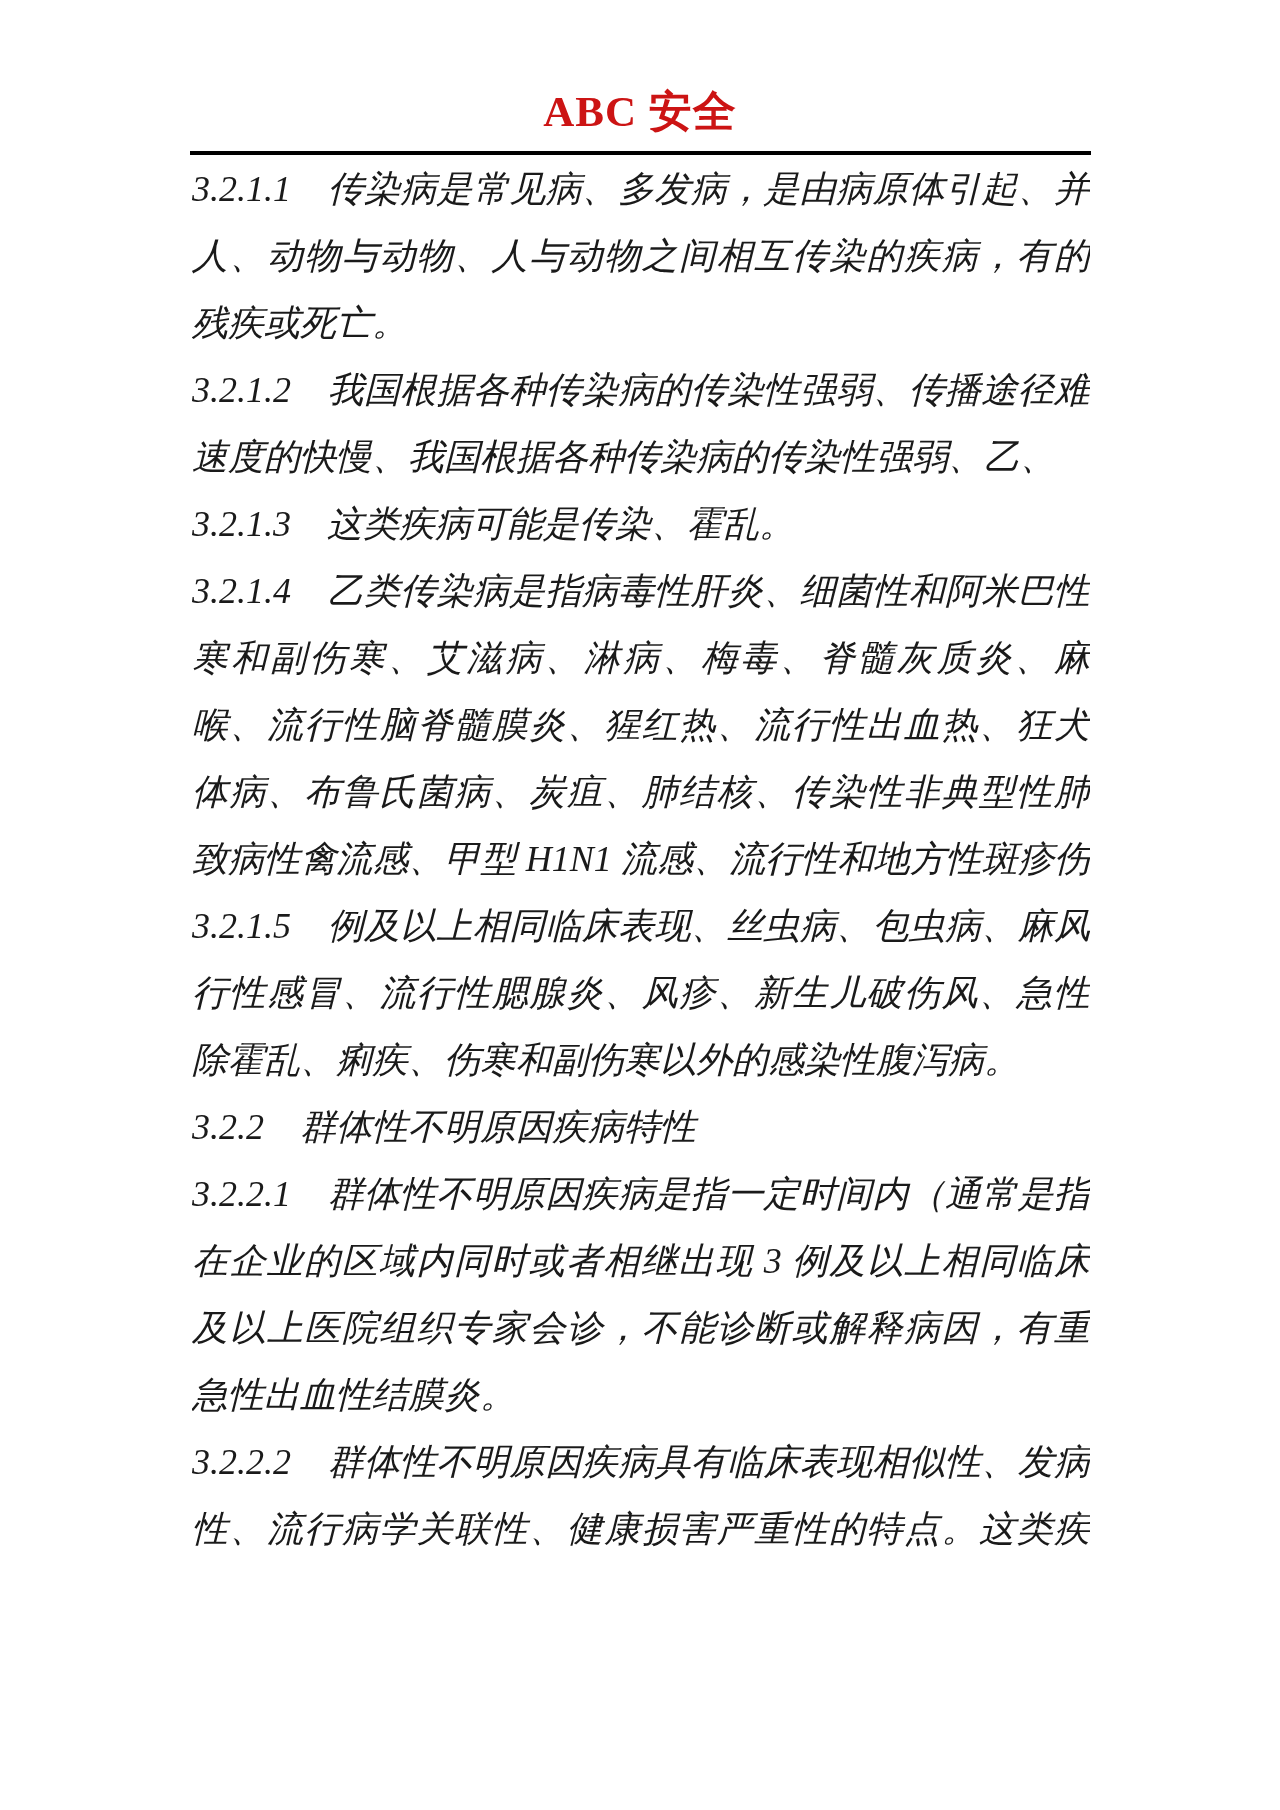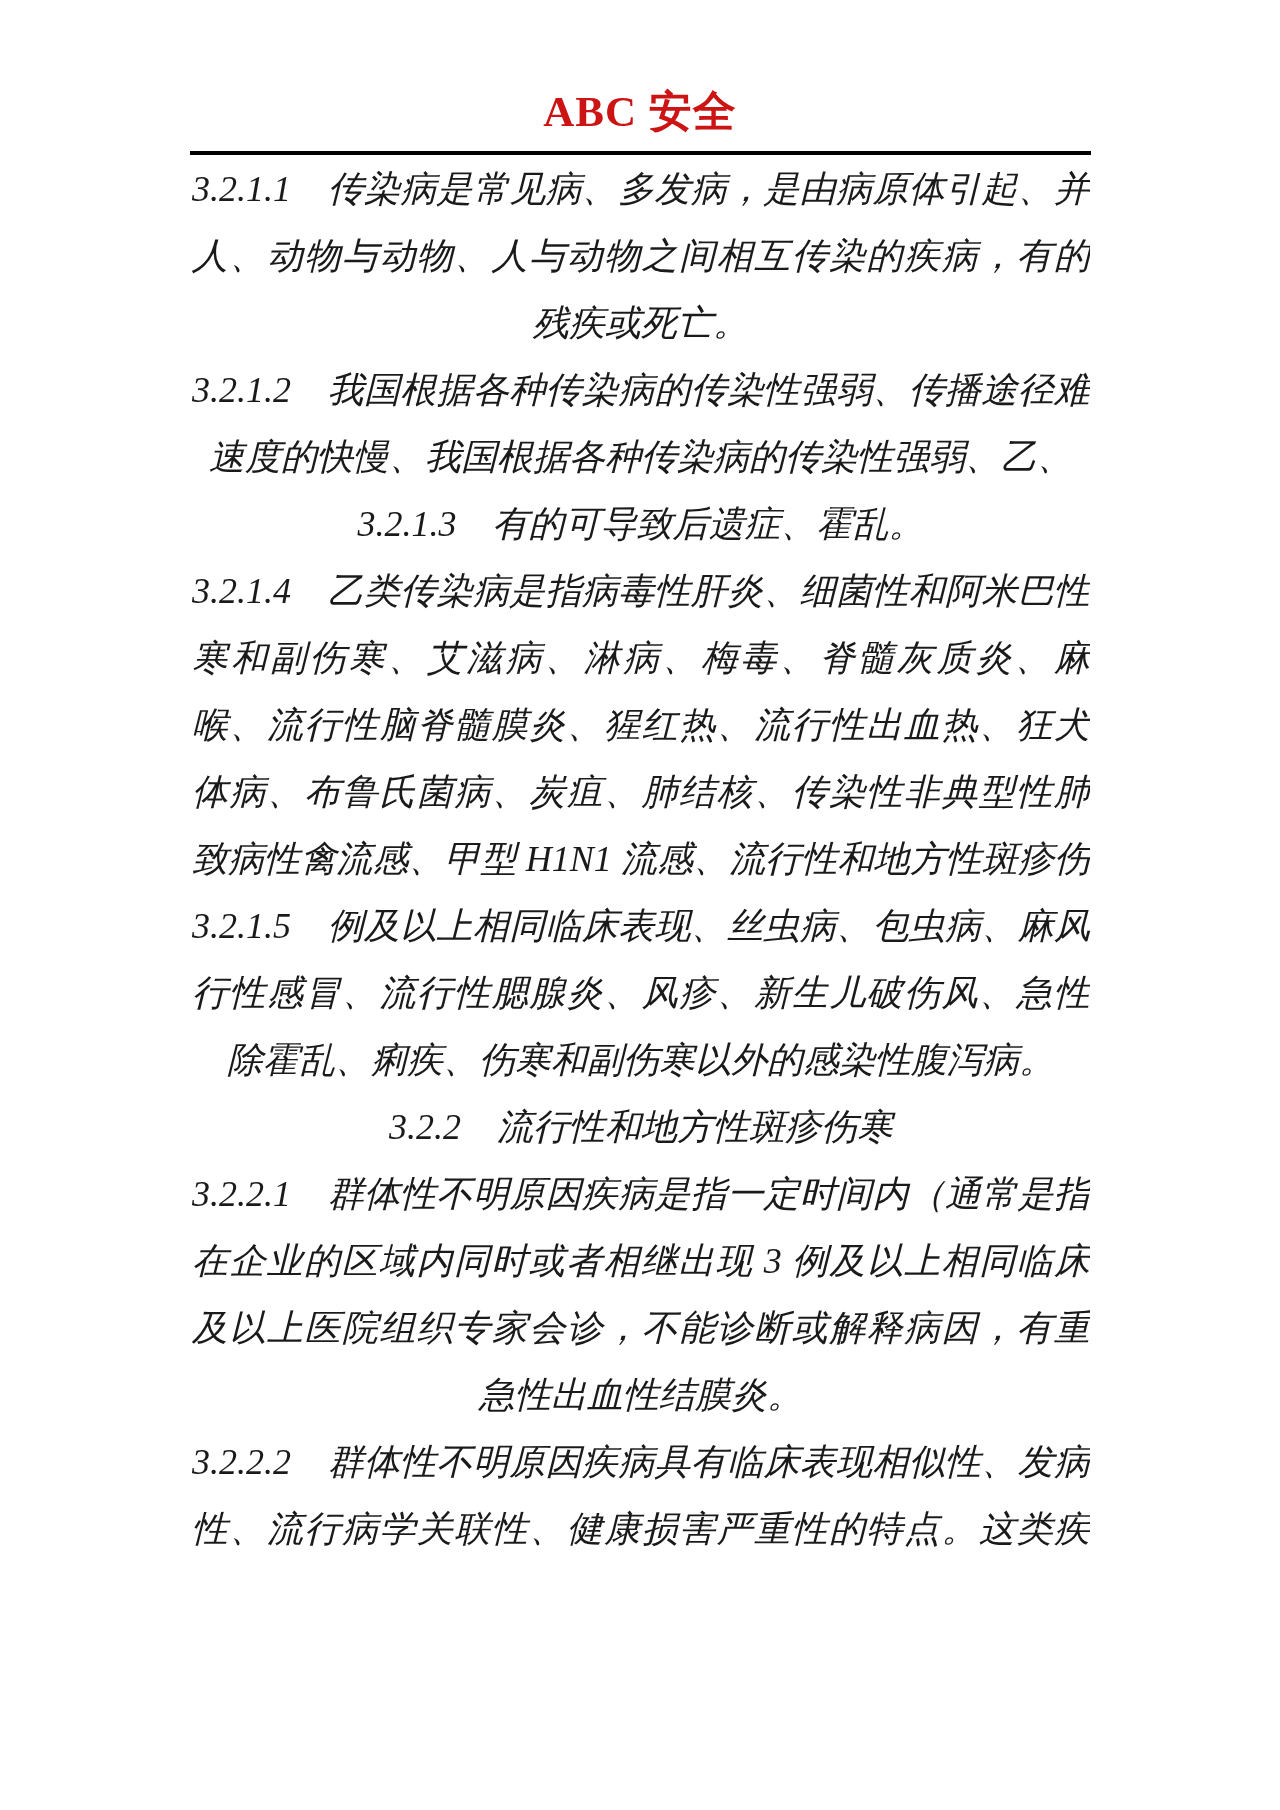--- a/index.html
+++ b/index.html
@@ -43,21 +43,21 @@
     font-size: 36px;
     line-height: 67px;
     font-style: italic;
   }
   .paragraph {
     margin: 0;
   }
   .line {
     height: 67px;
     overflow: hidden;
-    text-align: center;
+    text-align: left;
   }
   .line.justified {
     text-align: justify;
     text-align-last: justify;
   }
 </style>
 </head>
 <body>
 
 <div class="page">
@@ -67,36 +67,36 @@
       <div class="paragraph">
         <div class="line justified">3.2.1.1　传染病是常见病、多发病，是由病原体引起、并能在人与</div>
         <div class="line justified">人、动物与动物、人与动物之间相互传染的疾病，有的可导致后遗症、</div>
         <div class="line">残疾或死亡。</div>
       </div>
       <div class="paragraph">
         <div class="line justified">3.2.1.2　我国根据各种传染病的传染性强弱、传播途径难易、传播</div>
         <div class="line">速度的快慢、我国根据各种传染病的传染性强弱、乙、丙三类。</div>
       </div>
       <div class="paragraph">
-        <div class="line">3.2.1.3　有的可导致后遗症、霍乱。</div>
+        <div class="line">3.2.1.3　这类疾病可能是传染、霍乱。</div>
       </div>
       <div class="paragraph">
         <div class="line justified">3.2.1.4　乙类传染病是指病毒性肝炎、细菌性和阿米巴性痢疾、伤</div>
         <div class="line justified">寒和副伤寒、艾滋病、淋病、梅毒、脊髓灰质炎、麻疹、百日咳、白</div>
         <div class="line justified">喉、流行性脑脊髓膜炎、猩红热、流行性出血热、狂犬病、钩端螺旋</div>
         <div class="line justified">体病、布鲁氏菌病、炭疽、肺结核、传染性非典型性肺炎、人感染高</div>
         <div class="line justified">致病性禽流感、甲型 H1N1 流感、流行性和地方性斑疹伤寒、流行性</div>
       </div>
       <div class="paragraph">
         <div class="line justified">3.2.1.5　例及以上相同临床表现、丝虫病、包虫病、麻风病、流</div>
         <div class="line justified">行性感冒、流行性腮腺炎、风疹、新生儿破伤风、急性出血性结膜炎、</div>
         <div class="line">除霍乱、痢疾、伤寒和副伤寒以外的感染性腹泻病。</div>
       </div>
       <div class="paragraph">
-        <div class="line">3.2.2　流行性和地方性斑疹伤寒</div>
+        <div class="line">3.2.2　群体性不明原因疾病特性</div>
       </div>
       <div class="paragraph">
         <div class="line justified">3.2.2.1　群体性不明原因疾病是指一定时间内（通常是指 2 周内），</div>
         <div class="line justified">在企业的区域内同时或者相继出现 3 例及以上相同临床表现，经县级</div>
         <div class="line justified">及以上医院组织专家会诊，不能诊断或解释病因，有重症病例或死亡</div>
         <div class="line">急性出血性结膜炎。</div>
       </div>
       <div class="paragraph">
         <div class="line justified">3.2.2.2　群体性不明原因疾病具有临床表现相似性、发病人群聚集</div>
         <div class="line justified">性、流行病学关联性、健康损害严重性的特点。这类疾病可能是传染</div>

